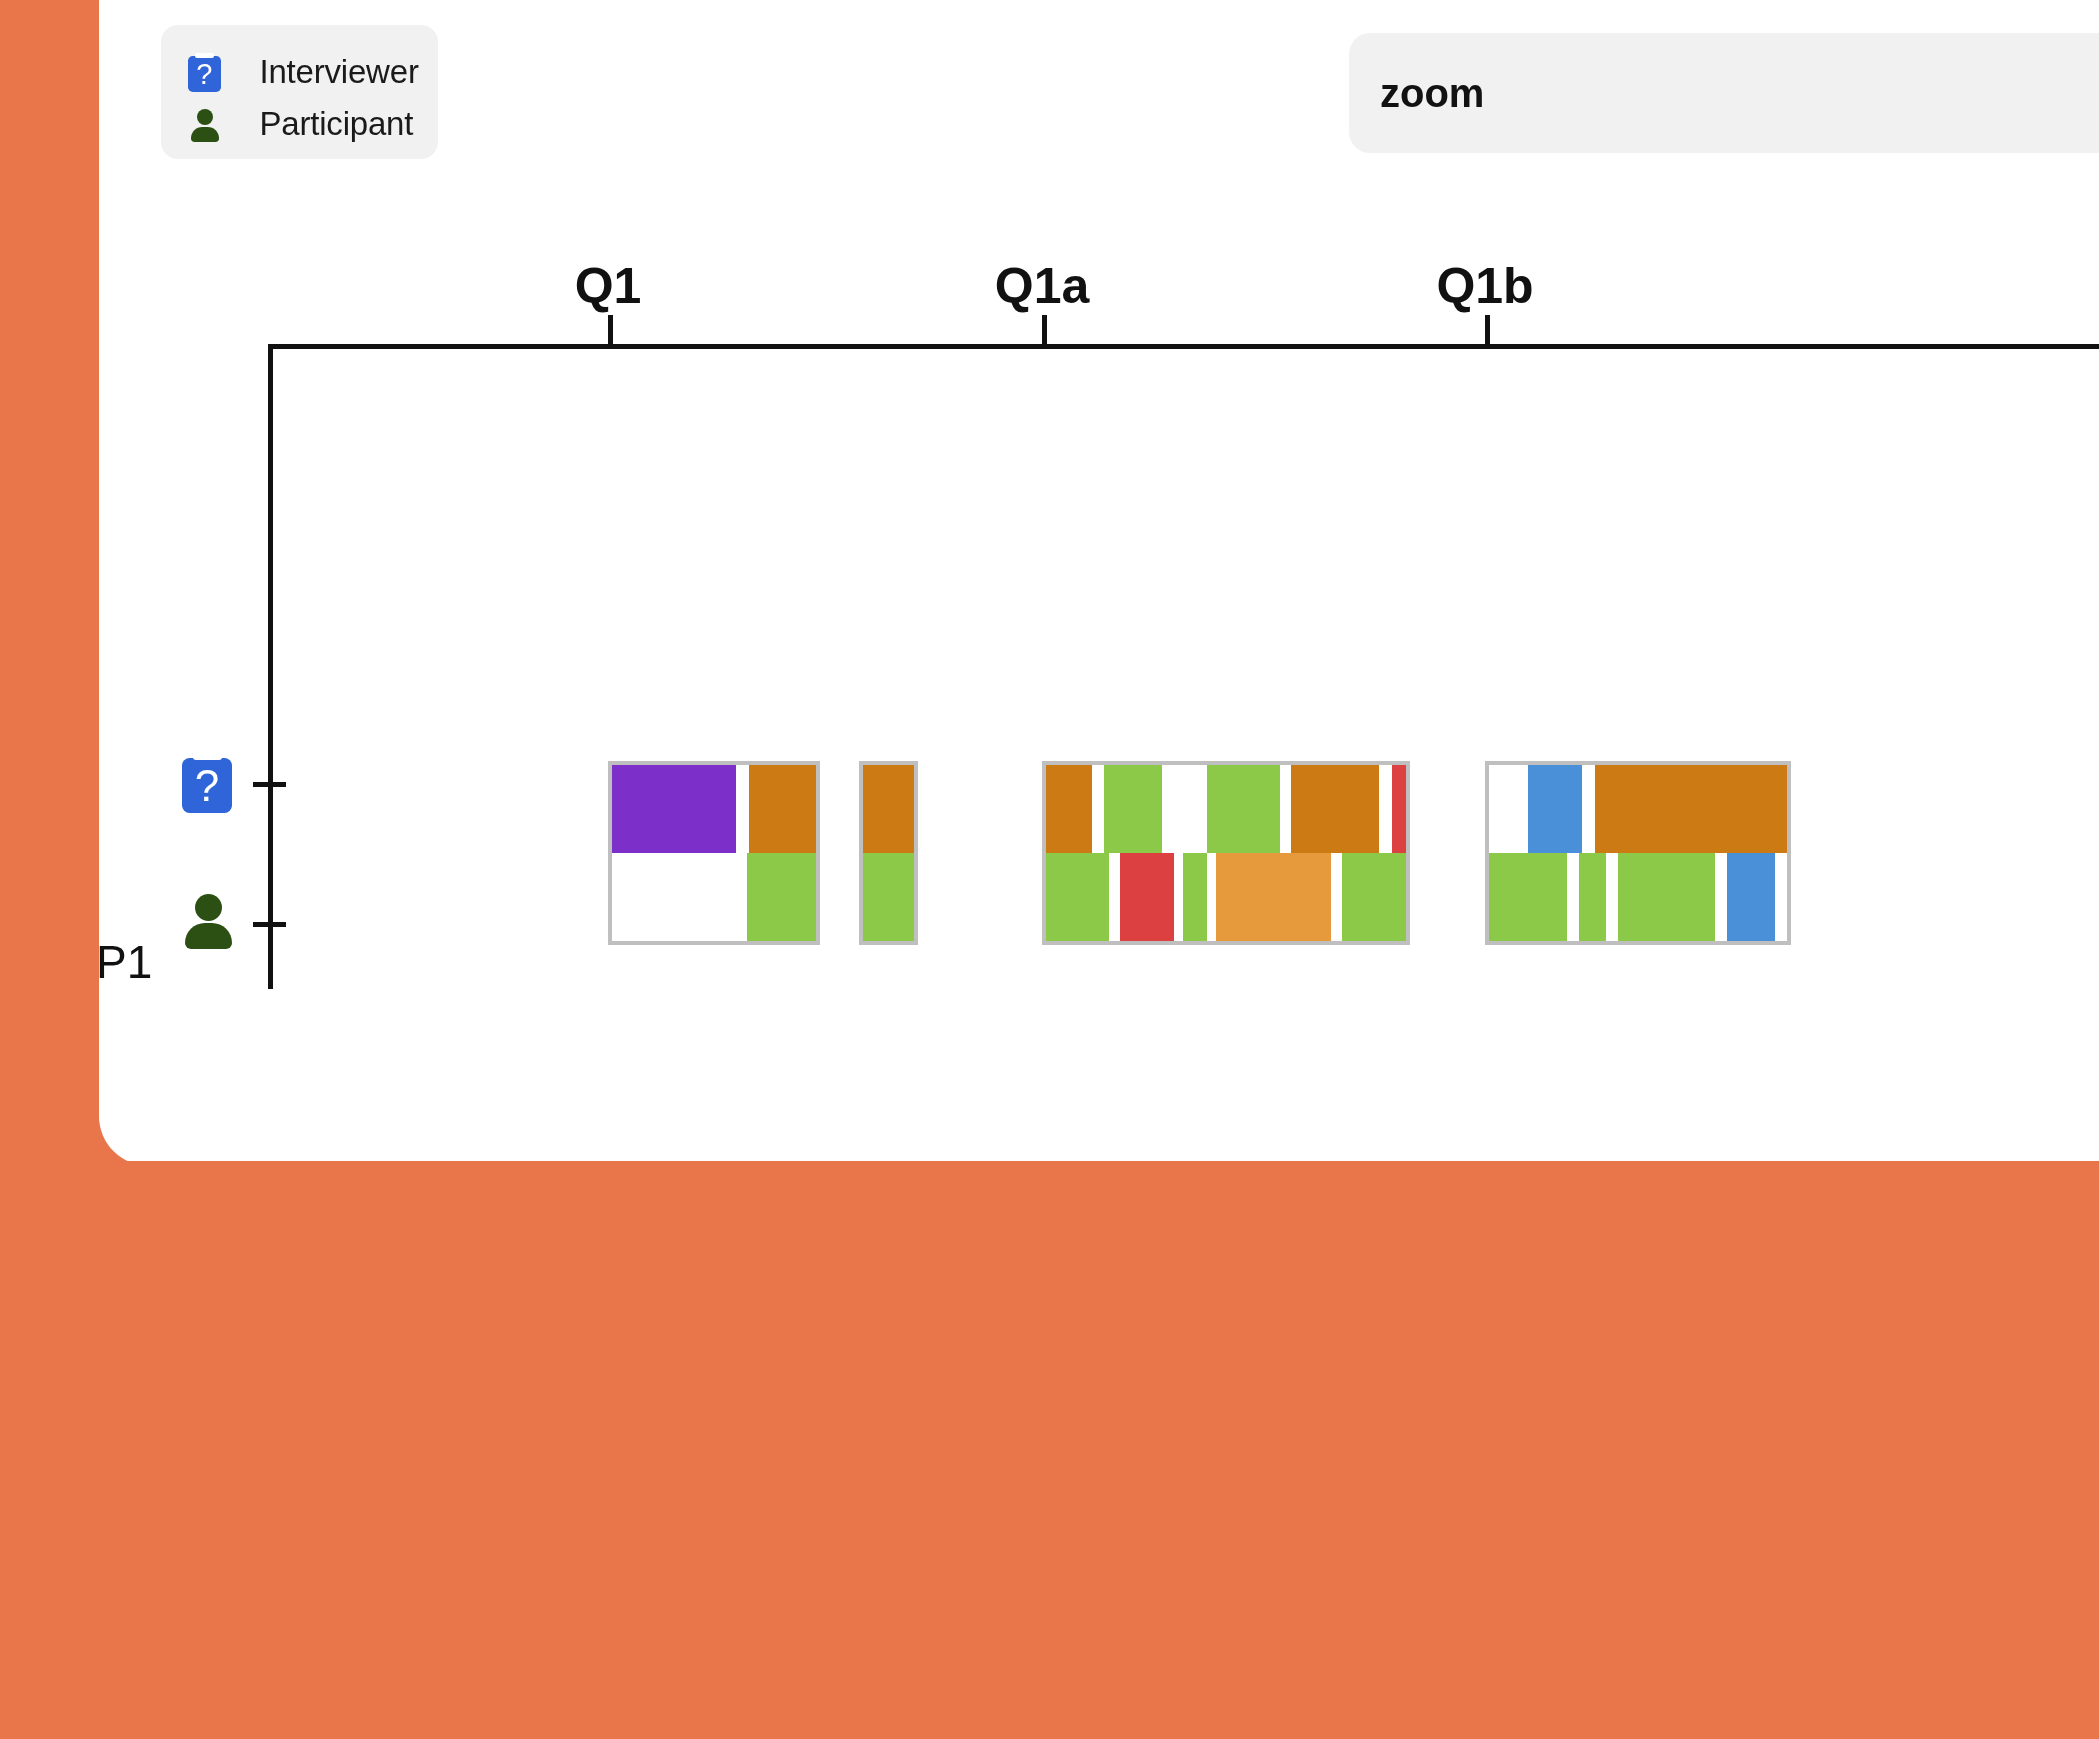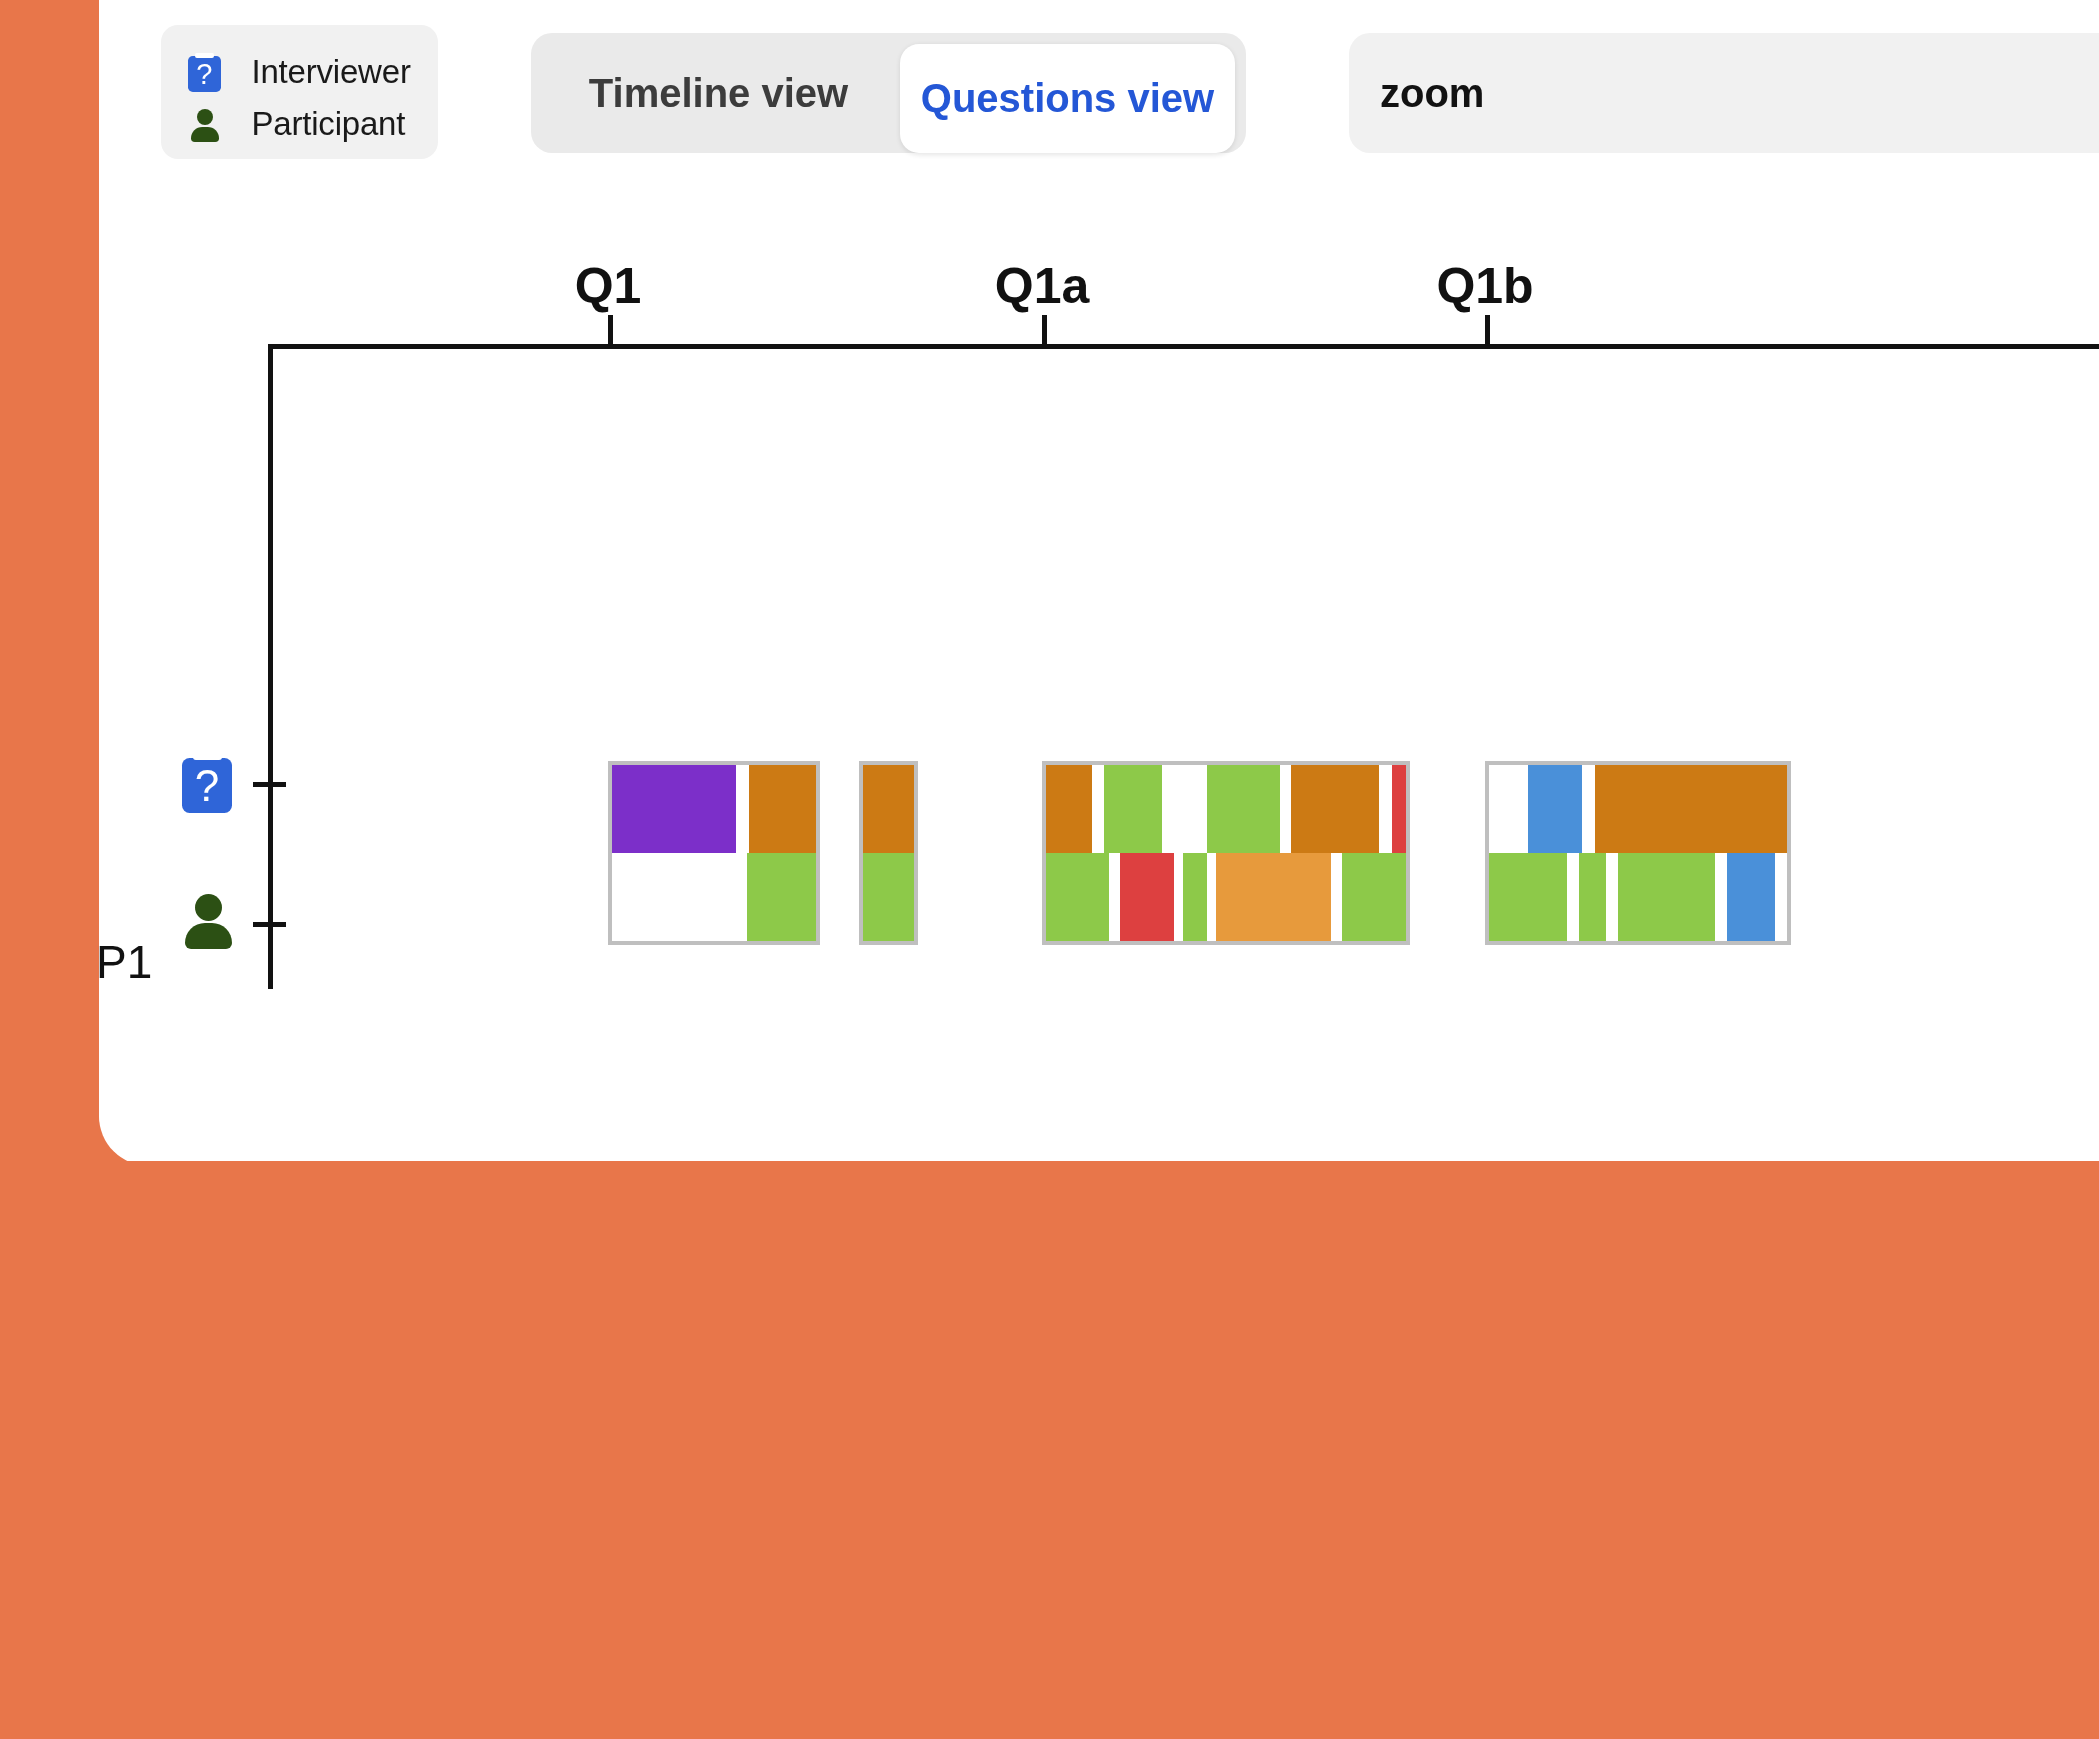--- a/index.html
+++ b/index.html
@@ -47,21 +47,21 @@
     padding: 21px 0 0 27px;
   }
   .legend-row {
     display: flex;
     align-items: center;
     height: 52px;
   }
   .legend-label {
     font-size: 33px;
     color: #1a1a1a;
-    margin-left: 31px;
+    margin-left: 39px;
     letter-spacing: -0.2px;
   }
   
   .icon-interviewer {
     position: relative;
     width: 32.5px;
     height: 40px;
     flex: 0 0 auto;
   }
   .icon-interviewer .body {
@@ -322,24 +322,20 @@
       </div>
       <div class="legend-row">
         <span class="icon-participant">
           <span class="head"></span>
           <span class="torso"></span>
         </span>
         <span class="legend-label">Participant</span>
       </div>
     </div>
 
-    <div class="seg-group">
-      <div class="seg-btn inactive">Timeline view</div>
-      <div class="seg-btn active">Questions view</div>
-    </div>
 
     <div class="zoom-btn">zoom</div>
   </div>
 
   <div id="chart">
     <div class="axis-top"></div>
     <div class="axis-left"></div>
     <div id="qlabels">
         <div class="qlabel" style="left: 608px;">Q1</div>
         <div class="tick-top" style="left: 608px;"></div>

